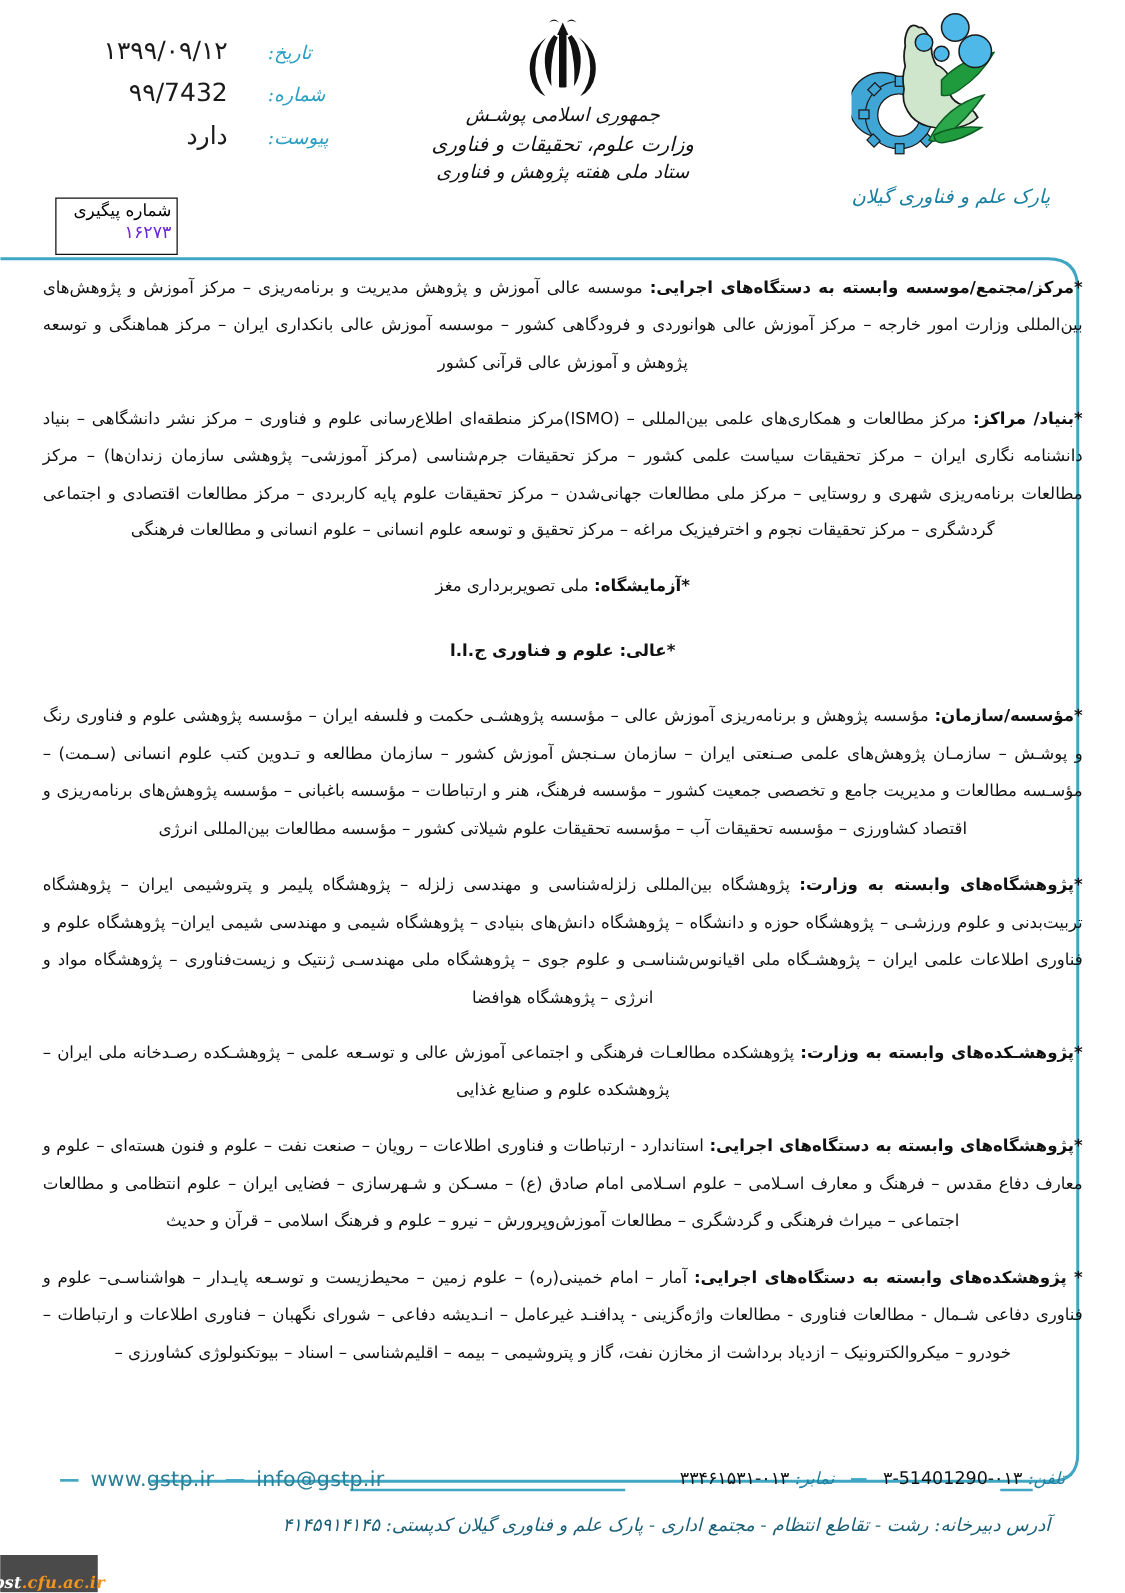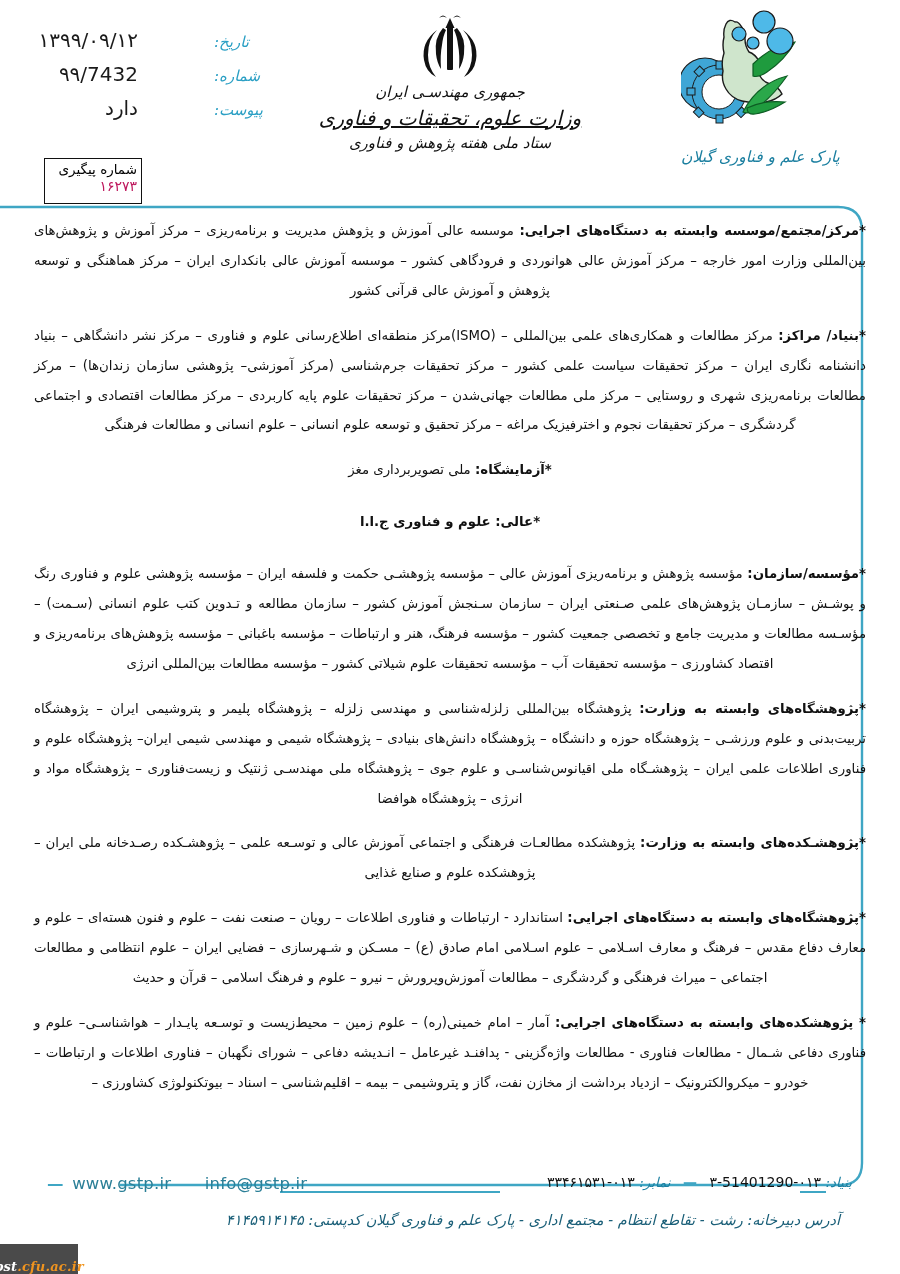--- a/index.html
+++ b/index.html
@@ -44,21 +44,20 @@
     gap: 10px;
   }
   .meta-label {
     color: #2a9fc4;
     font-size: 15px;
     font-style: italic;
     font-family: "DejaVu Serif", "Liberation Serif", serif;
     min-width: 56px;
     text-align: left;
     white-space: nowrap;
-    margin-left: 44px;
   }
   .meta-value {
     color: #1a1a1a;
     font-size: 20px;
     font-family: "DejaVu Sans", sans-serif;
     letter-spacing: 0.5px;
     white-space: nowrap;
     flex: 1;
     text-align: right;
     padding-right: 22px;
@@ -76,21 +75,21 @@
     text-align: right;
     line-height: 1.25;
   }
   .tracking-label {
     font-size: 13.5px;
     color: #000;
     white-space: nowrap;
   }
   .tracking-number {
     font-size: 14px;
-    color: #be185d;
+    color: #6d28d9;
     letter-spacing: 0.5px;
   }
 
   
   .center-block {
     position: absolute;
     top: 12px;
     left: 0;
     right: 0;
     margin: 0 auto;
@@ -102,21 +101,21 @@
     margin: 0 auto 4px auto;
   }
   .center-line {
     font-family: "DejaVu Serif", "Liberation Serif", serif;
     color: #111;
     font-style: italic;
     line-height: 1.45;
     white-space: nowrap;
   }
   .center-line.l1 { font-size: 15px; }
-  .center-line.l2 { font-size: 20px; text-decoration: underline; }
+  .center-line.l2 { font-size: 16px; }
   .center-line.l3 { font-size: 15px; }
 
   
   .logo-block {
     position: absolute;
     top: 8px;
     right: 42px;
     width: 195px;
     text-align: center;
   }
@@ -300,21 +299,21 @@
             <path d="M30 16 q-9 10 -7 26 q1 9 5 15 q-1 -14 1 -24 q1 -9 4 -15 Z"></path>
 
             <path d="M44 16 q9 10 7 26 q-1 9 -5 15 q1 -14 -1 -24 q-1 -9 -4 -15 Z"></path>
 
             <path d="M24 18 q-16 12 -13 30 q2 12 12 17 q-8 -10 -8 -22 q0 -16 9 -25 Z"></path>
 
             <path d="M50 18 q16 12 13 30 q-2 12 -12 17 q8 -10 8 -22 q0 -16 -9 -25 Z"></path>
           </g>
         </svg>
       </span>
-      <div class="center-line l1">جمهوری مهندسـی ایران</div>
+      <div class="center-line l1">جمهوری اسلامی پوشـش</div>
       <div class="center-line l2">وزارت علوم، تحقیقات و فناوری</div>
       <div class="center-line l3">ستاد ملی هفته پژوهش و فناوری</div>
     </div>
 
     <div class="logo-block">
       <span>
         <svg width="160" height="135" viewBox="0 0 160 135" aria-hidden="true">
 
           <g fill="#3fa6d6" stroke="#1b1b1b" stroke-width="1.1">
             <path d="M24 76 m0,-26 a26,26 0 1,0 0.1,0 Z
@@ -402,21 +401,21 @@
     </svg>
 
     <div class="f-web">
       <span class="dash">—</span>
       <span>www.gstp.ir</span>
       <span class="dash">—</span>
       <span>info@gstp.ir</span>
     </div>
 
     <div class="f-tel">
-      <span class="lbl">بنیاد:</span>
+      <span class="lbl">تلفن:</span>
       <span>۰۱۳-51401290-۳</span>
       <span class="sep">—</span>
       <span class="lbl">نمابر:</span>
       <span>۰۱۳-۳۳۴۶۱۵۳۱</span>
     </div>
 
     <div class="f-address">آدرس دبیرخانه: رشت - تقاطع انتظام - مجتمع اداری - پارک علم و فناوری گیلان کدپستی: ۴۱۴۵۹۱۴۱۴۵</div>
 
     <div class="watermark">
       <span class="wm-a">pst</span>

